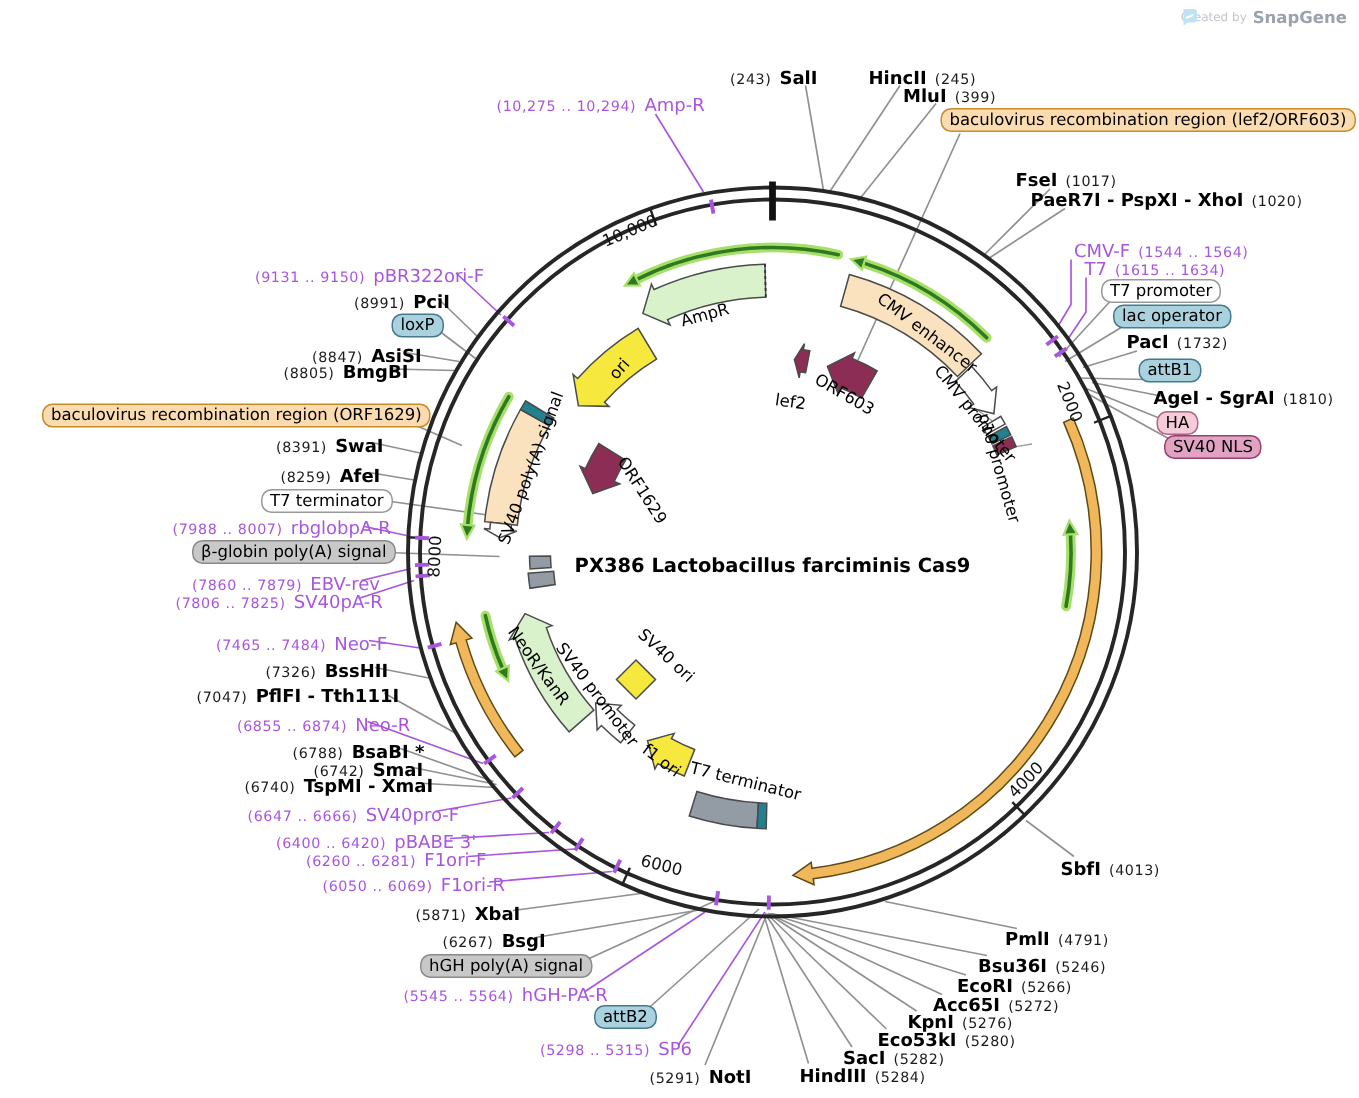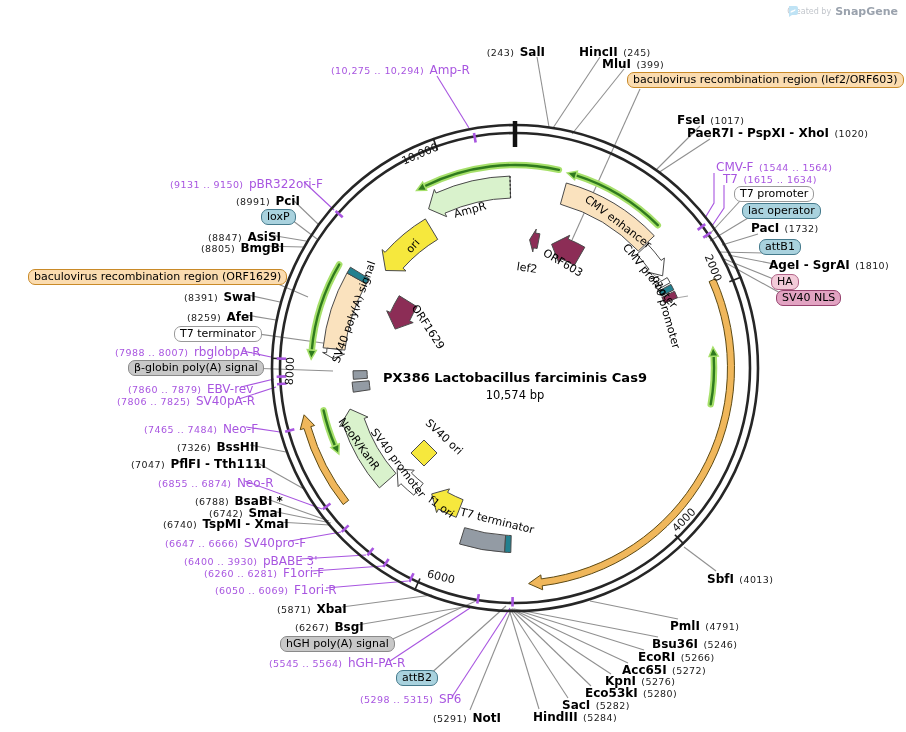--- a/index.html
+++ b/index.html
@@ -159,21 +159,20 @@
         <line x1="277.05229949770813" y1="384.2216468236617" x2="286.53030014664637" y2="383.5755015623418" stroke="#A855E0" stroke-width="2.6"></line>
         <line x1="276.66017808379047" y1="376.7395245265138" x2="286.15379782468773" y2="376.39140929380153" stroke="#A855E0" stroke-width="2.6"></line>
         <line x1="276.6921367652046" y1="358.4285674809845" x2="286.18448351879186" y2="358.80981951004384" stroke="#A855E0" stroke-width="2.6"></line>
         <line x1="335.5490442283697" y1="210.90256376169472" x2="342.69698586287916" y2="217.16011363282217" stroke="#A855E0" stroke-width="2.6"></line>
         <line x1="473.9949095833608" y1="133.05142571208643" x2="475.6282360360152" y2="142.40996431055677" stroke="#A855E0" stroke-width="2.6"></line>
       </g>
   </svg>
 
   <div class="title-wrap">
     <div class="t1">PX386 Lactobacillus farciminis Cas9</div>
-    <div class="t2">10,574 bp</div>
   </div>
 
   <div class="wm">
     <span class="cb">Created by</span>
     <svg width="12" height="12" viewBox="0 0 12 12">
       <path d="M2 1 h7 a2 2 0 0 1 2 2 v5 a2 2 0 0 1 -2 2 h-4 l-3 2 z" fill="#BFE3F5"></path>
       <path d="M4 7.5 C4 5.5 8 6.5 8 4.5" fill="none" stroke="#fff" stroke-width="1.4"></path>
     </svg>
     <span class="bn">SnapGene</span>
   </div>
@@ -205,38 +204,38 @@
       <div class="lbl" style="top: 709px; left: 533px;"><span class="nm">HindIII</span><span class="ps">  (5284)</span></div>
       <div class="lbl" style="top: 710px; left: 431px;"><span class="ps">(5291)  </span><span class="nm">NotI</span></div>
       <div class="lbl p" style="top: 691px; left: 358px;"><span class="ps">(5298 .. 5315)  </span><span class="nm">SP6</span></div>
       <div class="lbl boxed bt" style="top: 670px; left: 396px;">attB2</div>
       <div class="lbl p" style="top: 655px; left: 267px;"><span class="ps">(5545 .. 5564)  </span><span class="nm">hGH-PA-R</span></div>
       <div class="lbl boxed bg" style="top: 636px; left: 280px;">hGH poly(A) signal</div>
       <div class="lbl" style="top: 619px; left: 293px;"><span class="ps">(6267)  </span><span class="nm">BsgI</span></div>
       <div class="lbl" style="top: 601px; left: 275px;"><span class="ps">(5871)  </span><span class="nm">XbaI</span></div>
       <div class="lbl p" style="top: 582px; left: 213px;"><span class="ps">(6050 .. 6069)  </span><span class="nm">F1ori-R</span></div>
       <div class="lbl p" style="top: 565px; left: 202px;"><span class="ps">(6260 .. 6281)  </span><span class="nm">F1ori-F</span></div>
-      <div class="lbl p" style="top: 553px; left: 182px;"><span class="ps">(6400 .. 3930)  </span><span class="nm">pBABE 3'</span></div>
+      <div class="lbl p" style="top: 553px; left: 182px;"><span class="ps">(6400 .. 6420)  </span><span class="nm">pBABE 3'</span></div>
       <div class="lbl p" style="top: 535px; left: 163px;"><span class="ps">(6647 .. 6666)  </span><span class="nm">SV40pro-F</span></div>
       <div class="lbl" style="top: 516px; left: 161px;"><span class="ps">(6740)  </span><span class="nm">TspMI  - XmaI</span></div>
       <div class="lbl" style="top: 505px; left: 207px;"><span class="ps">(6742)  </span><span class="nm">SmaI</span></div>
       <div class="lbl" style="top: 493px; left: 193px;"><span class="ps">(6788)  </span><span class="nm">BsaBI *</span></div>
       <div class="lbl p" style="top: 475px; left: 156px;"><span class="ps">(6855 .. 6874)  </span><span class="nm">Neo-R</span></div>
       <div class="lbl" style="top: 456px; left: 129px;"><span class="ps">(7047)  </span><span class="nm">PflFI  - Tth111I</span></div>
       <div class="lbl" style="top: 439px; left: 175px;"><span class="ps">(7326)  </span><span class="nm">BssHII</span></div>
       <div class="lbl p" style="top: 421px; left: 142px;"><span class="ps">(7465 .. 7484)  </span><span class="nm">Neo-F</span></div>
       <div class="lbl p" style="top: 393px; left: 115px;"><span class="ps">(7806 .. 7825)  </span><span class="nm">SV40pA-R</span></div>
       <div class="lbl p" style="top: 381px; left: 126px;"><span class="ps">(7860 .. 7879)  </span><span class="nm">EBV-rev</span></div>
       <div class="lbl boxed bg" style="top: 360px; left: 128px;">β-globin poly(A) signal</div>
       <div class="lbl p" style="top: 344px; left: 113px;"><span class="ps">(7988 .. 8007)  </span><span class="nm">rbglobpA-R</span></div>
       <div class="lbl boxed bw" style="top: 326px; left: 174px;">T7 terminator</div>
       <div class="lbl" style="top: 309px; left: 185px;"><span class="ps">(8259)  </span><span class="nm">AfeI</span></div>
       <div class="lbl" style="top: 289px; left: 182px;"><span class="ps">(8391)  </span><span class="nm">SwaI</span></div>
       <div class="lbl boxed bo" style="top: 269px; left: 28px;">baculovirus recombination region (ORF1629)</div>
-      <div class="lbl" style="top: 240px; left: 187px; margin-left: 12px;"><span class="ps">(8805)  </span><span class="nm">BmgBI</span></div>
+      <div class="lbl" style="top: 240px; left: 187px;"><span class="ps">(8805)  </span><span class="nm">BmgBI</span></div>
       <div class="lbl" style="top: 229px; left: 206px;"><span class="ps">(8847)  </span><span class="nm">AsiSI</span></div>
       <div class="lbl boxed bt" style="top: 209px; left: 261px;">loxP</div>
       <div class="lbl" style="top: 193px; left: 234px;"><span class="ps">(8991)  </span><span class="nm">PciI</span></div>
       <div class="lbl p" style="top: 176px; left: 168px;"><span class="ps">(9131 .. 9150)  </span><span class="nm">pBR322ori-F</span></div>
       <div class="lbl p" style="top: 62px; left: 329px;"><span class="ps">(10,275 .. 10,294)  </span><span class="nm">Amp-R</span></div>
       <div class="rot tick" style="left: 420px; top: 154px; transform: translate(-50%, -50%) rotate(-23deg);">10,000</div>
       <div class="rot tick" style="left: 713px; top: 268px; transform: translate(-50%, -50%) rotate(68deg);">2000</div>
       <div class="rot tick" style="left: 684px; top: 520px; transform: translate(-50%, -50%) rotate(-46deg);">4000</div>
       <div class="rot tick" style="left: 441px; top: 577px; transform: translate(-50%, -50%) rotate(14deg);">6000</div>
       <div class="rot tick" style="left: 290px; top: 371px; transform: translate(-50%, -50%) rotate(-87deg);">8000</div>

